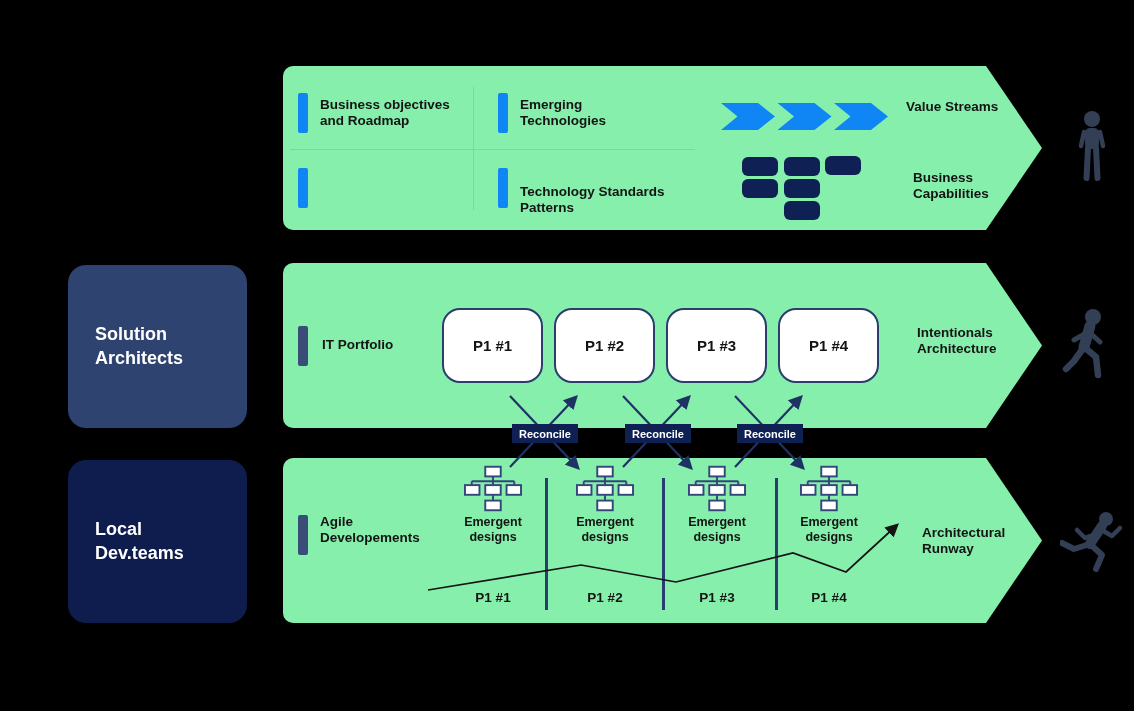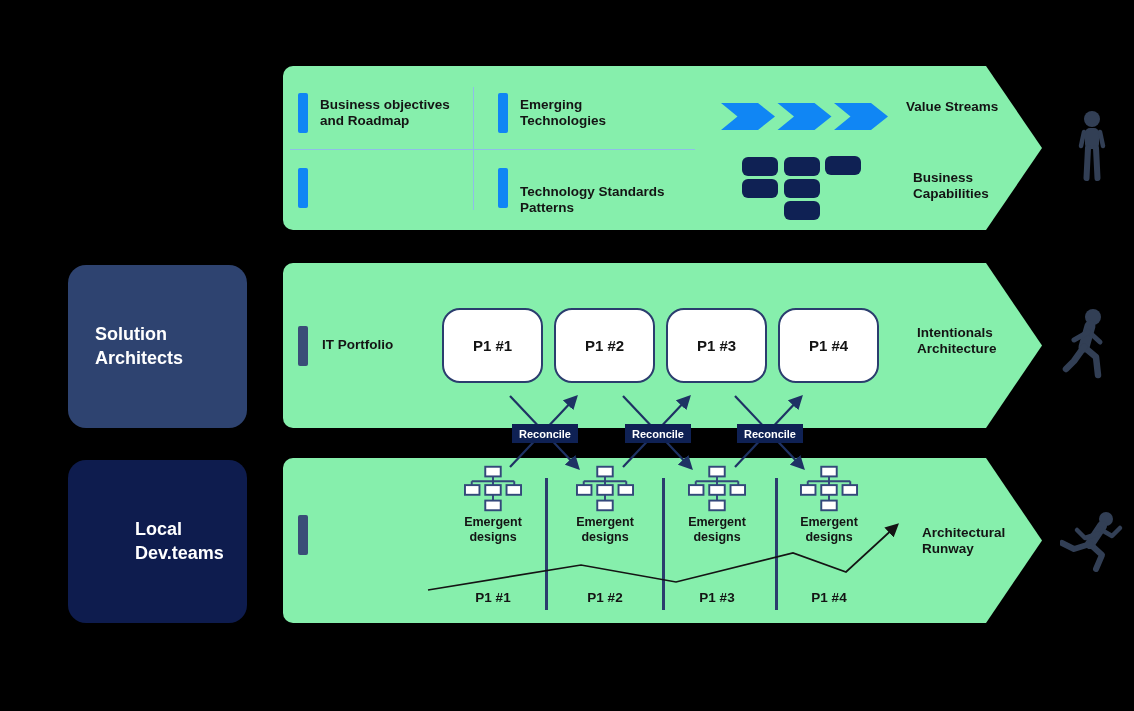--- a/index.html
+++ b/index.html
@@ -8,21 +8,21 @@
     font-family:"Liberation Sans","DejaVu Sans",sans-serif;
   }
   
   .role-box{
     position:absolute;left:68px;width:179px;height:163px;border-radius:18px;
     display:flex;align-items:center;color:#fff;font-weight:bold;
     font-size:18px;line-height:1.28;padding-left:27px;box-sizing:border-box;
   }
   .role-ea{top:68px;background:#1086F4;}
   .role-sa{top:265px;background:#2E4370;}
-  .role-ld{top:460px;background:#0E1C4E;justify-content:flex-end;}
+  .role-ld{top:460px;background:#0E1C4E;}
   .role-title{display:block;width:112px;}
   
   .band{
     position:absolute;left:283px;width:759px;background:#86efac;border-radius:10px;
     clip-path:polygon(0 0, calc(100% - 56px) 0, 100% 50%, calc(100% - 56px) 100%, 0 100%);
   }
   .band1{top:66px;height:164px;}
   .band2{top:263px;height:165px;}
   .band3{top:458px;height:165px;}
   
@@ -126,20 +126,21 @@
       </div>
     <div class="p1-box" style="left:495px;">
         <span>P1 #4</span>
       </div>
 
     <span class="side-label" style="left:634px;top:62px;">Intentionals Architecture</span>
   </div>
 
   <div class="band band3">
     <span class="bullet bullet-navy" style="left:15px;top:57px;"></span>
+    <span class="inline-label" style="left:37px;top:56px;width:130px;">Agile Developements</span>
 
     <div class="vdiv3" style="left:262px;"></div>
     <div class="vdiv3" style="left:379px;"></div>
     <div class="vdiv3" style="left:492px;"></div>
 
     <svg class="org-icon" style="left:181px;" viewBox="0 0 60 47">
       <g fill="#fff" stroke="#33487A" stroke-width="2">
         <path fill="none" d="M30 11 V16 M8 16 H52 M8 16 V20 M30 16 V20 M52 16 V20 M30 30 V36"></path>
         <rect x="22" y="1" width="16" height="10"></rect>
           <rect x="1" y="20" width="15" height="10"></rect>

